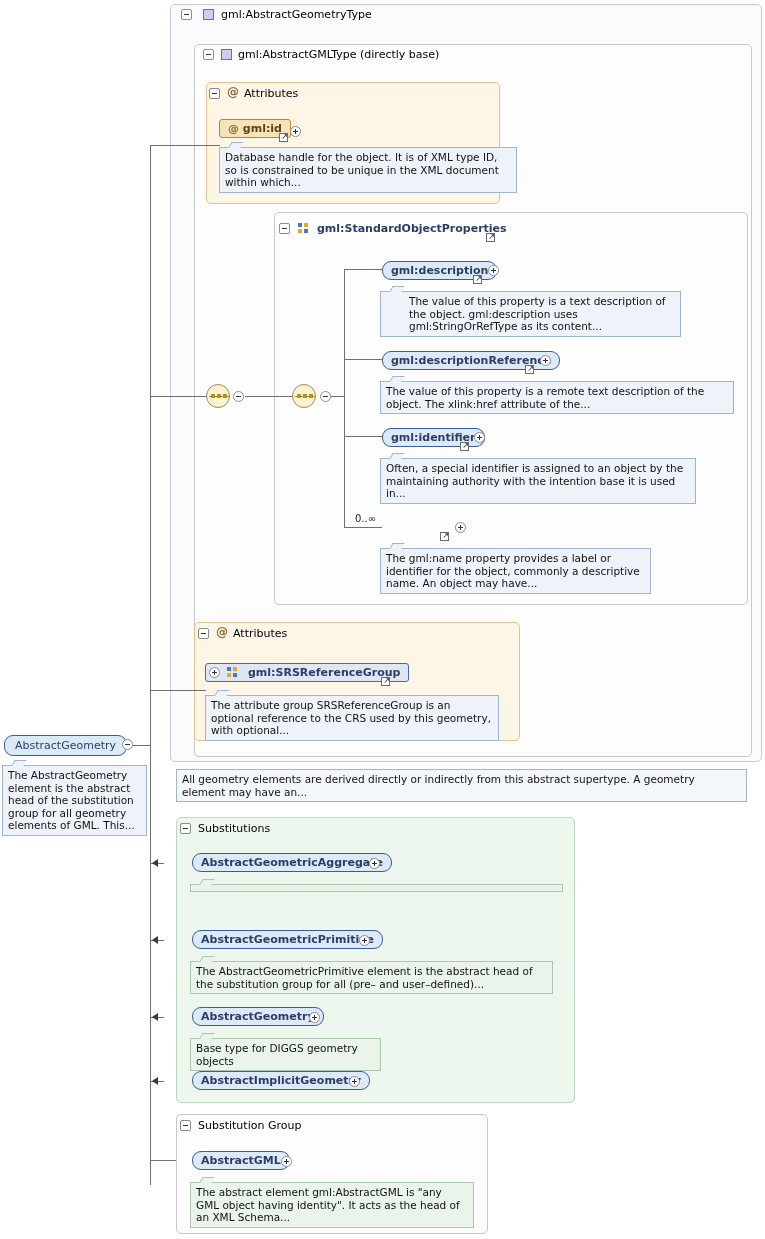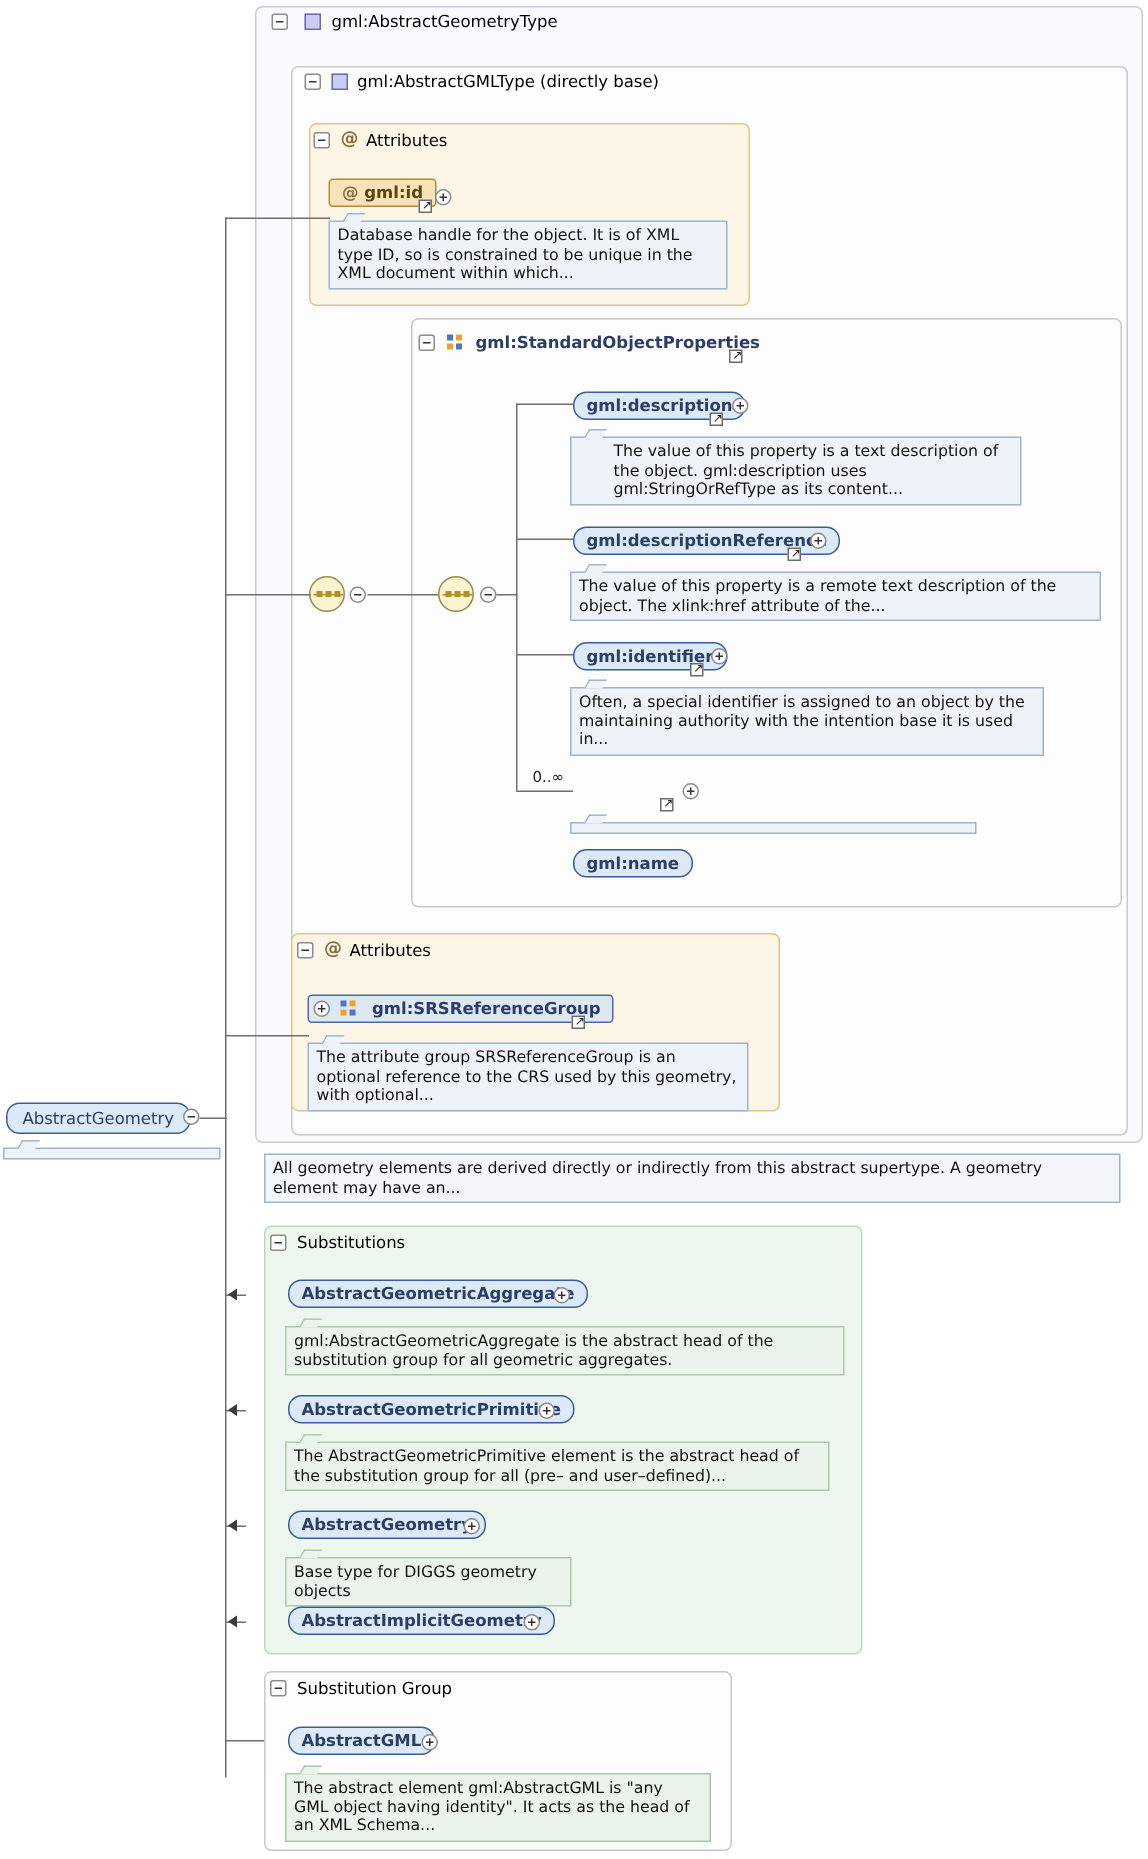--- a/index.html
+++ b/index.html
@@ -207,21 +207,21 @@
 <div class="minus" style="left:209px; top:88px;"></div>
 <div class="at-icon" style="left:227px; top:87px;">@</div>
 <div class="abs" style="left:244px; top:87px;">Attributes</div>
 
 <div class="elbox attr" style="left:219px; top:119px;">
   <span style="color:#8a6d3b;">@</span>
   <span>gml:id</span>
 </div>
 <div class="arrow-ind" style="left:279px; top:133px;"></div>
 <div class="plus-circ" style="left:290px; top:126px;"></div>
-<div class="note" style="left:219px; top:147px; width:266px;">
+<div class="note" style="left:219px; top:147px; width:298px;">
   <span class="tail"></span>
   <span>Database handle for the object. It is of XML type ID, so is constrained to be unique in the XML document within which...</span>
 </div>
 
 <div class="card-white" style="left:274px; top:212px; width:474px; height:393px;"></div>
 <div class="minus" style="left:279px; top:223px;"></div>
 <div class="grp-icon" style="left:298px; top:223px;">
   <i></i>
     <i></i>
     <i></i>
@@ -289,20 +289,21 @@
 </div>
 
 <div class="occ" style="left:355px; top:513px;">0..∞</div>
 <div class="elbox round" style="left:382px; top:518px;margin-top:48px;">
   <span style="font-weight:bold;">gml:name</span>
 </div>
 <div class="arrow-ind" style="left:440px; top:532px;"></div>
 <div class="plus-circ" style="left:455px; top:522px;"></div>
 <div class="note" style="left:380px; top:548px; width:271px;">
   <span class="tail"></span>
+  <span>The gml:name property provides a label or identifier for the object, commonly a descriptive name. An object may have...</span>
 </div>
 
 <div class="card-amber" style="left:194px; top:622px; width:326px; height:119px;"></div>
 <div class="minus" style="left:198px; top:628px;"></div>
 <div class="at-icon" style="left:216px; top:627px;">@</div>
 <div class="abs" style="left:233px; top:627px;">Attributes</div>
 
 <div class="elbox grp" style="left:205px; top:663px; padding-left:42px;">
   <span>gml:SRSReferenceGroup</span>
 </div>
@@ -318,20 +319,21 @@
   <span class="tail"></span>
   <span>The attribute group SRSReferenceGroup is an optional reference to the CRS used by this geometry, with optional...</span>
 </div>
 
 <div class="elbox round" style="left:4px; top:735px; padding:3px 10px;">
   <span>AbstractGeometry</span>
 </div>
 <div class="minus-circ" style="left:122px; top:739px;"></div>
 <div class="note" style="left:2px; top:765px; width:145px;">
   <span class="tail"></span>
+  <span>The AbstractGeometry element is the abstract head of the substitution group for all geometry elements of GML. This...</span>
 </div>
 
 <div class="note plain" style="left:176px; top:769px; width:571px;">
   <span>All geometry elements are derived directly or indirectly from this abstract supertype. A geometry element may have an...</span>
 </div>
 
 <div class="ln lnv" style="left:150px; top:145px; height:1040px;"></div>
 <div class="ln lnh" style="left:150px; top:145px; width:70px;"></div>
 <div class="ln lnh" style="left:150px; top:396px; width:57px;"></div>
 <div class="ln lnh" style="left:150px; top:690px; width:56px;"></div>
@@ -350,21 +352,20 @@
 <div class="card-green" style="left:176px; top:817px; width:399px; height:286px;"></div>
 <div class="minus" style="left:180px; top:823px;"></div>
 <div class="abs" style="left:198px; top:822px;">Substitutions</div>
 
 <div class="elbox round" style="left:192px; top:853px;">
   <span style="font-weight:bold;">AbstractGeometricAggregate</span>
 </div>
 <div class="plus-circ" style="left:369px; top:858px;"></div>
 <div class="note green" style="left:190px; top:884px; width:373px;">
   <span class="tail"></span>
-  <span>gml:AbstractGeometricAggregate is the abstract head of the substitution group for all geometric aggregates.</span>
 </div>
 
 <div class="elbox round" style="left:192px; top:930px;">
   <span style="font-weight:bold;">AbstractGeometricPrimitive</span>
 </div>
 <div class="plus-circ" style="left:359px; top:935px;"></div>
 <div class="note green" style="left:190px; top:961px; width:363px;">
   <span class="tail"></span>
   <span>The AbstractGeometricPrimitive element is the abstract head of the substitution group for all (pre– and user–defined)...</span>
 </div>

